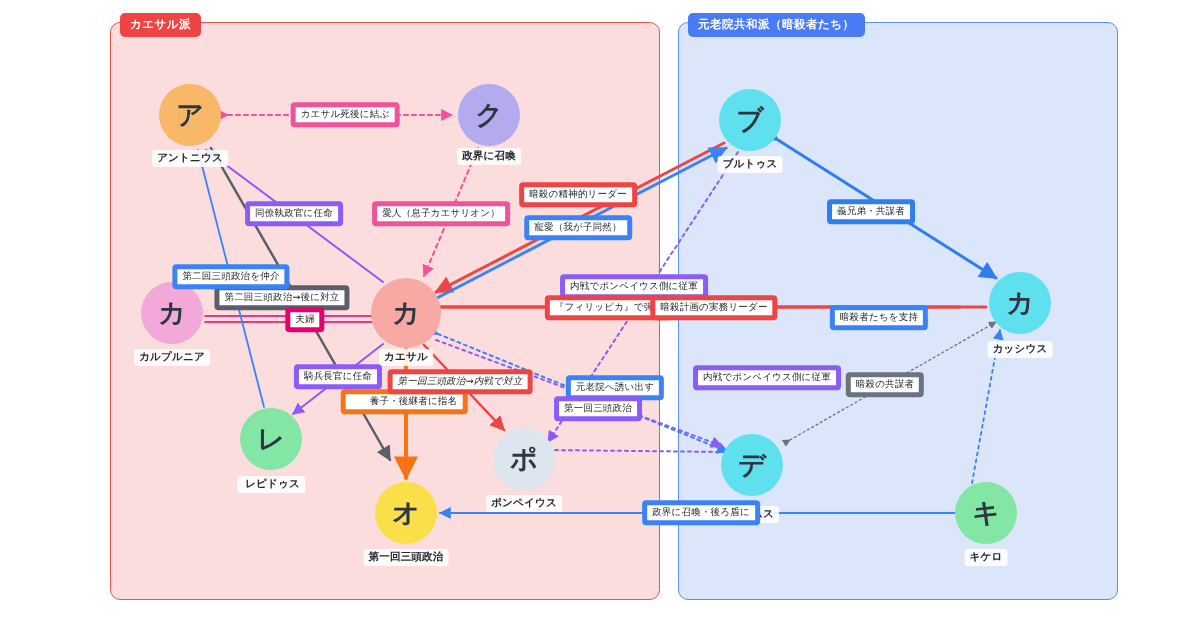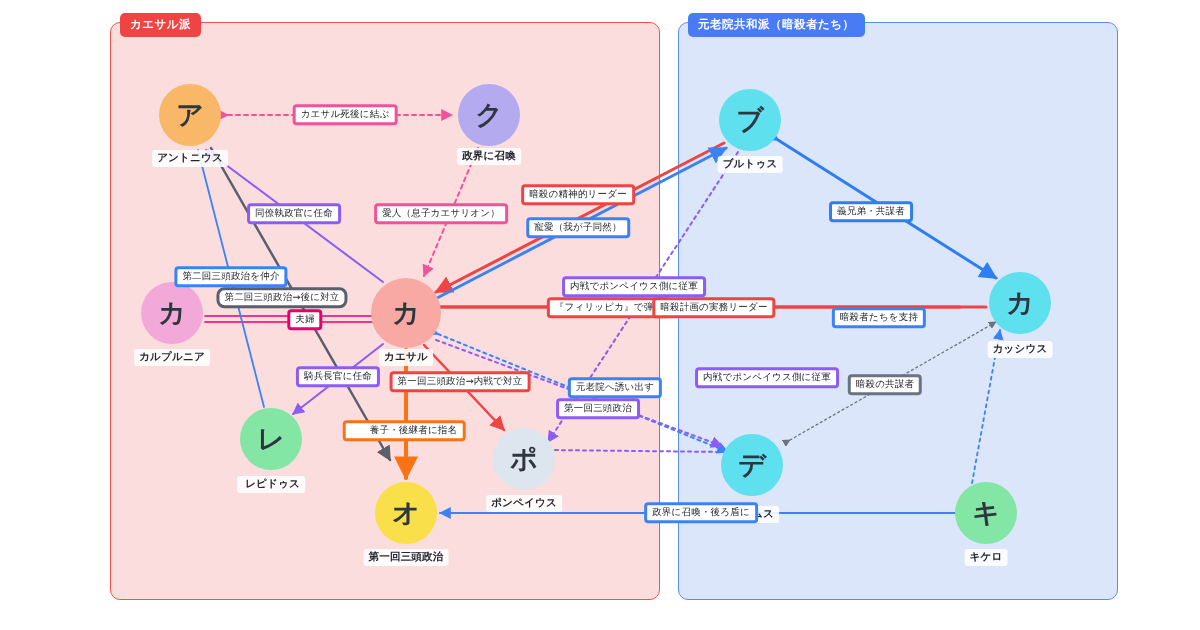--- a/index.html
+++ b/index.html
@@ -64,21 +64,21 @@
     border-radius: 3px;
     white-space: nowrap;
     transform: translateX(-50%);
     letter-spacing: 0.2px;
   }
   .edge-label {
     position: absolute;
     font-size: 9.5px;
     color: #20242b;
     background: #ffffff;
-    border: 3px solid #0f172a;
+    border: 5px solid #0f172a;
     border-radius: 4px;
     padding: 2px 5px 3px 5px;
     white-space: nowrap;
     transform: translate(-50%, -50%);
     line-height: 1.1;
     letter-spacing: 0.2px;
   }
 </style>
 </head>
 <body>
@@ -193,26 +193,26 @@
       <div class="node-caption" style="left: 1020px; top: 341px;">カッシウス</div>
       <div class="node" style="left: 721px; top: 434px; width: 62px; height: 62px; background: rgb(95, 224, 238);">デ</div>
       <div class="node-caption" style="left: 752px; top: 506px;">デキムス</div>
       <div class="node" style="left: 955px; top: 482px; width: 62px; height: 62px; background: rgb(132, 230, 164);">キ</div>
       <div class="node-caption" style="left: 986px; top: 549px;">キケロ</div>
     </div>
   <div id="labels-layer">
       <div class="edge-label" style="left: 345px; top: 115px; border-color: rgb(240, 82, 155);">カエサル死後に結ぶ</div>
       <div class="edge-label" style="left: 441px; top: 214px; border-color: rgb(240, 82, 155);">愛人（息子カエサリオン）</div>
       <div class="edge-label" style="left: 294px; top: 214px; border-color: rgb(139, 92, 246);">同僚執政官に任命</div>
-      <div class="edge-label" style="left: 282px; top: 298px; border-color: rgb(90, 95, 107); border-radius: 8px;">第二回三頭政治→後に対立</div>
+      <div class="edge-label" style="left: 282px; top: 298px; border-color: rgb(90, 95, 107);">第二回三頭政治→後に対立</div>
       <div class="edge-label" style="left: 305px; top: 320px; border-color: rgb(230, 0, 110);">夫婦</div>
       <div class="edge-label" style="left: 231px; top: 277px; border-color: rgb(59, 130, 246);">第二回三頭政治を仲介</div>
       <div class="edge-label" style="left: 338px; top: 377px; border-color: rgb(139, 92, 246);">騎兵長官に任命</div>
-      <div class="edge-label" style="left: 404px; top: 431px; border-color: rgb(249, 115, 22); padding-left: 24px;">養子・後継者に指名</div>
-      <div class="edge-label" style="left: 460px; top: 382px; border-color: rgb(239, 68, 68);">第一回三頭政治→内戦で対立</div>
+      <div class="edge-label" style="left: 404px; top: 402px; border-color: rgb(249, 115, 22); padding-left: 24px;">養子・後継者に指名</div>
+      <div class="edge-label" style="left: 460px; top: 382px; border-color: rgb(239, 68, 68); font-style: italic;">第一回三頭政治→内戦で対立</div>
       <div class="edge-label" style="left: 578px; top: 195px; border-color: rgb(239, 68, 68);">暗殺の精神的リーダー</div>
       <div class="edge-label" style="left: 578px; top: 228px; border-color: rgb(59, 130, 246);">寵愛（我が子同然）</div>
       <div class="edge-label" style="left: 634px; top: 287px; border-color: rgb(139, 92, 246);">内戦でポンペイウス側に従軍</div>
       <div class="edge-label" style="left: 609px; top: 308px; border-color: rgb(239, 68, 68);">『フィリッピカ』で弾劾</div>
       <div class="edge-label" style="left: 714px; top: 308px; border-color: rgb(239, 68, 68);">暗殺計画の実務リーダー</div>
       <div class="edge-label" style="left: 871px; top: 212px; border-color: rgb(47, 126, 240);">義兄弟・共謀者</div>
       <div class="edge-label" style="left: 879px; top: 318px; border-color: rgb(59, 130, 246);">暗殺者たちを支持</div>
       <div class="edge-label" style="left: 885px; top: 385px; border-color: rgb(107, 114, 128);">暗殺の共謀者</div>
       <div class="edge-label" style="left: 767px; top: 378px; border-color: rgb(139, 92, 246);">内戦でポンペイウス側に従軍</div>
       <div class="edge-label" style="left: 615px; top: 388px; border-color: rgb(59, 130, 246);">元老院へ誘い出す</div>

